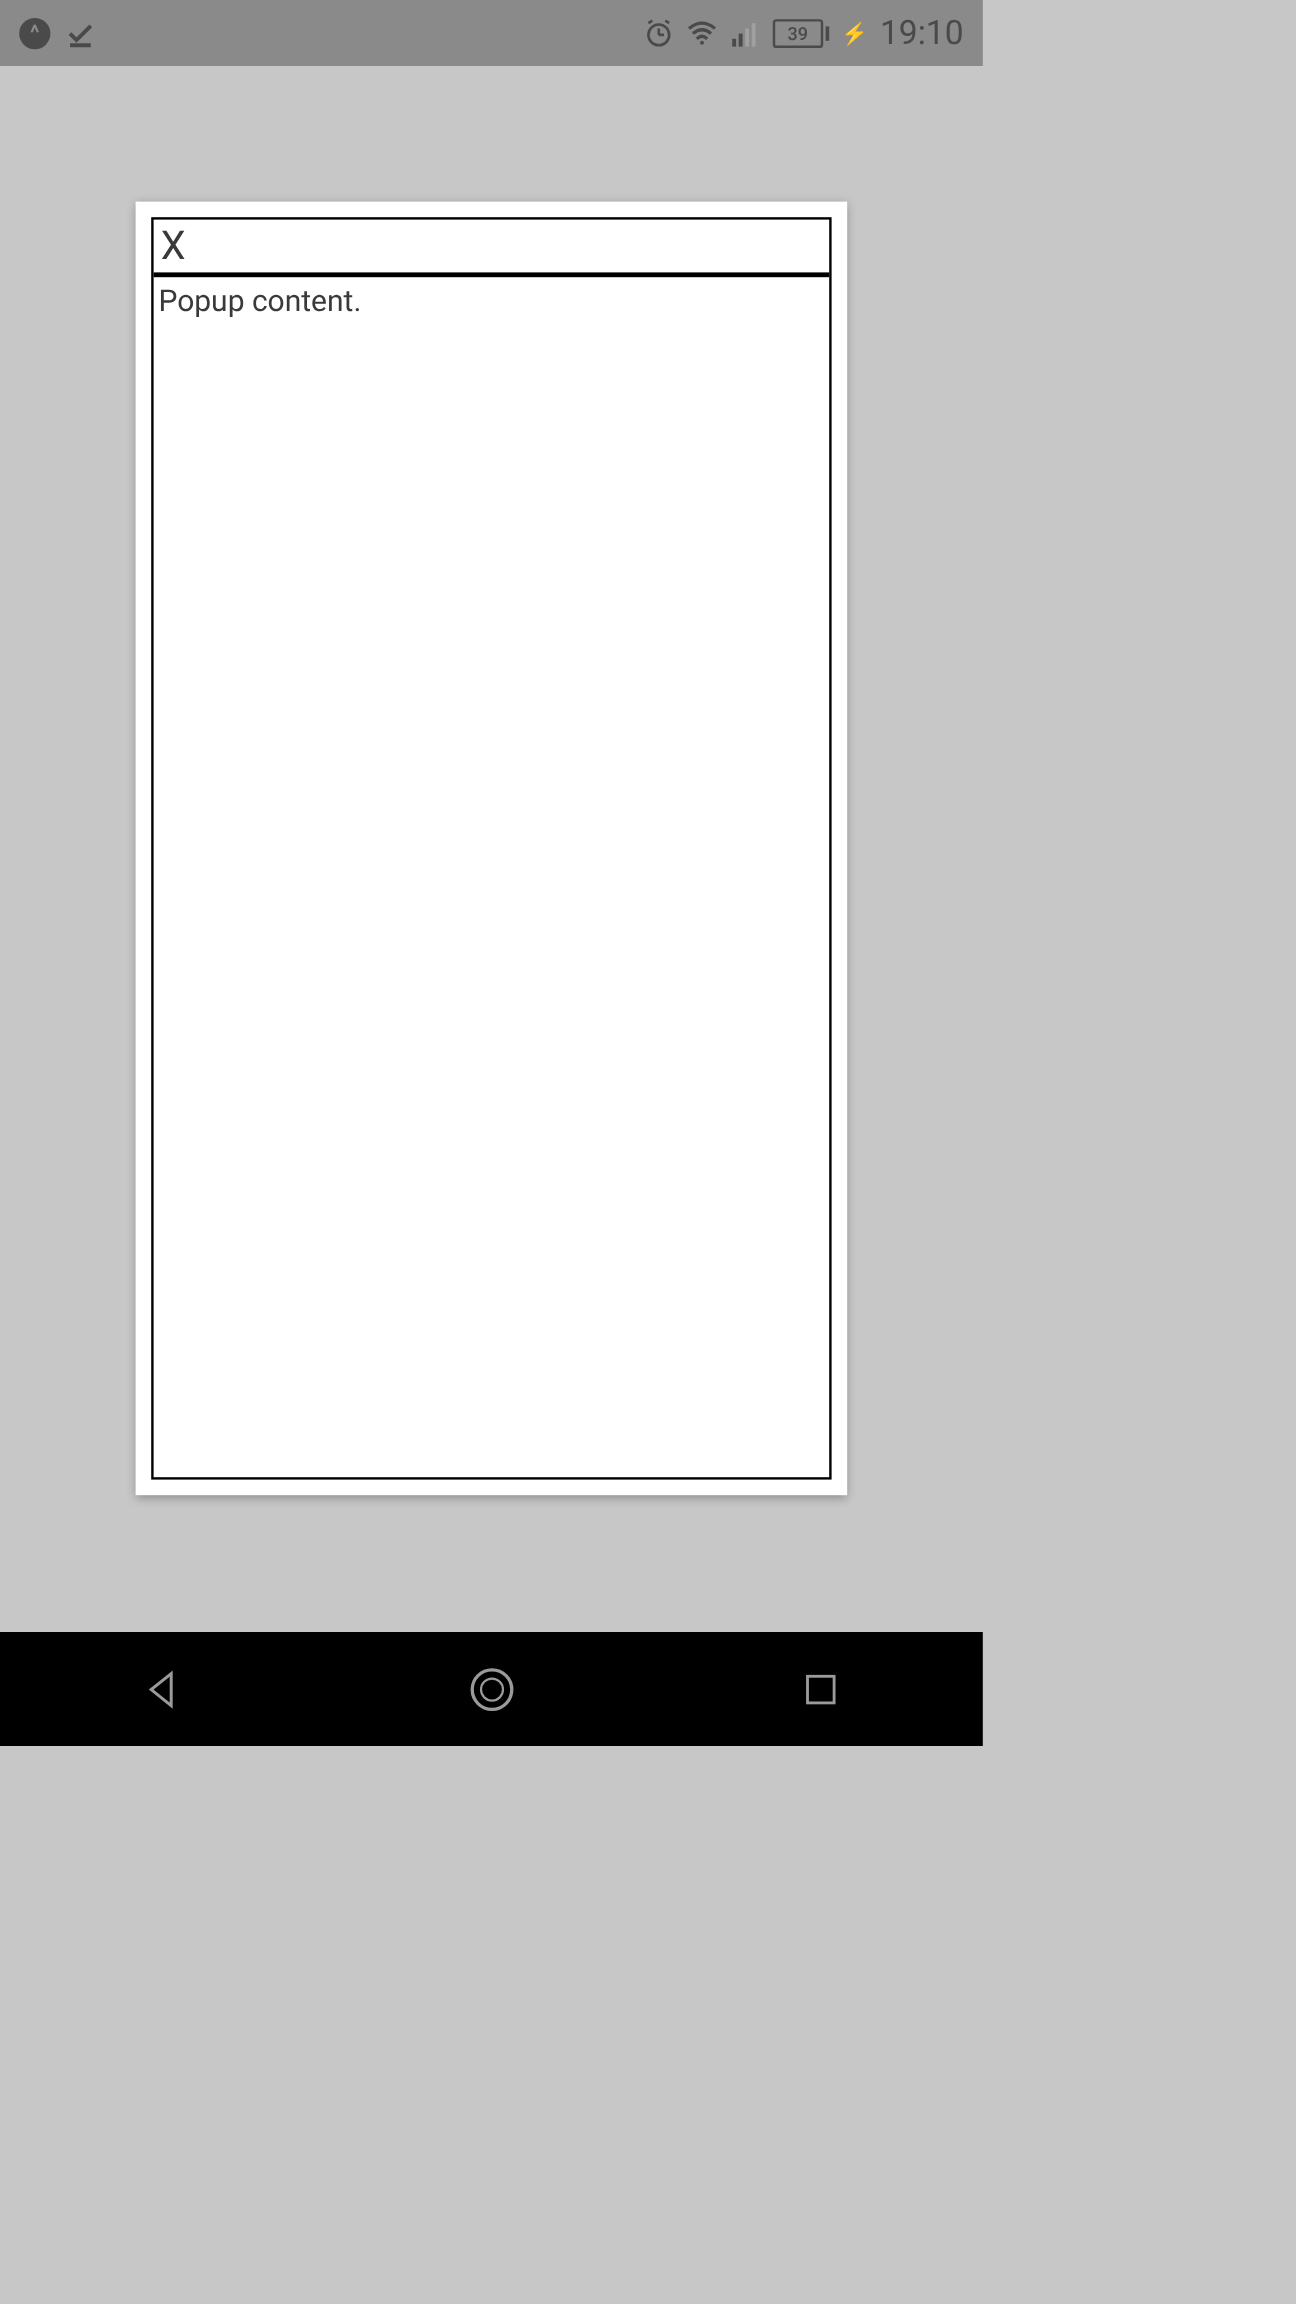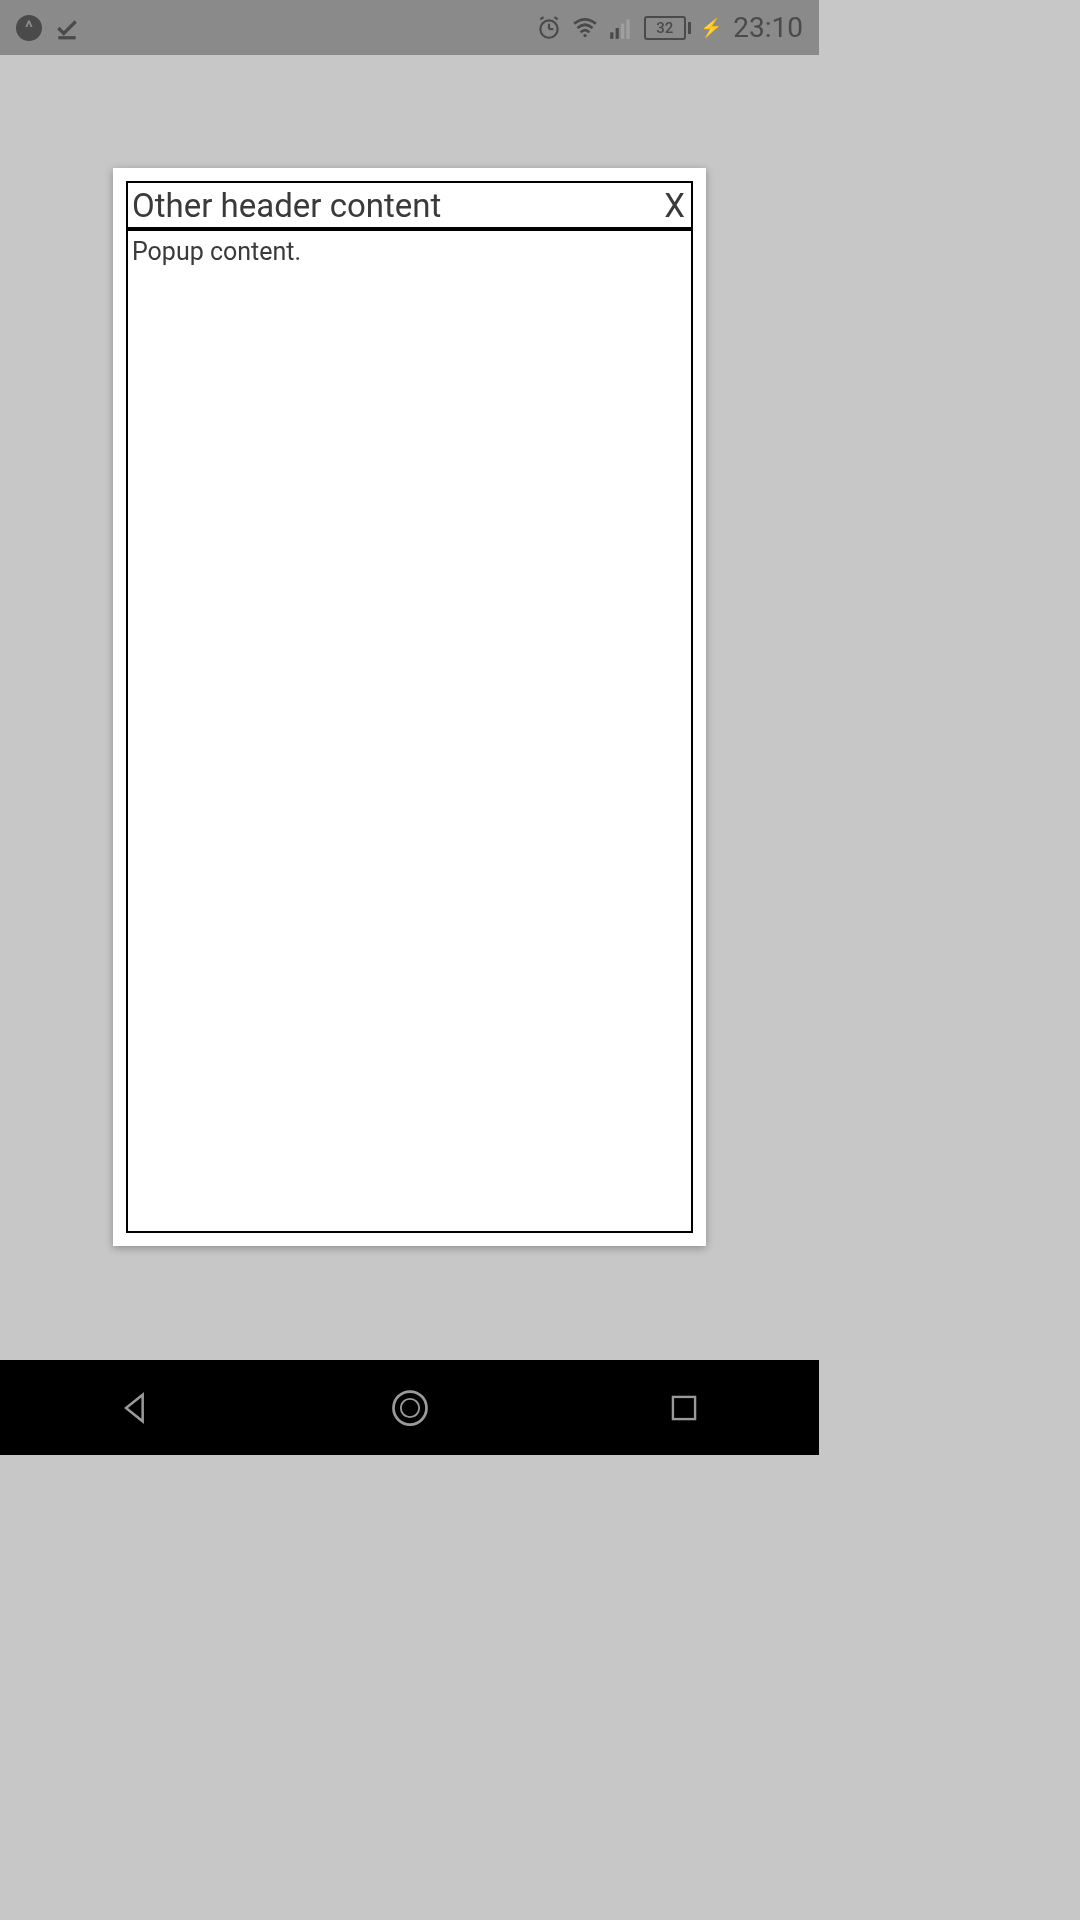--- a/index.html
+++ b/index.html
@@ -192,34 +192,33 @@
     </div>
     <div class="signal-icon">
       <svg width="26" height="26" viewBox="0 0 24 24" fill="none">
         <rect x="2" y="16" width="3" height="6" fill="#4a4a4a"></rect>
         <rect x="7" y="12" width="3" height="10" fill="#4a4a4a"></rect>
         <rect x="12" y="8" width="3" height="14" fill="#a0a0a0"></rect>
         <rect x="17" y="4" width="3" height="18" fill="#a0a0a0"></rect>
       </svg>
     </div>
     <div class="battery-box">
-      <div class="battery-outline">32</div>
+      <div class="battery-outline">39</div>
       <div class="battery-tip"></div>
     </div>
     <div class="bolt">⚡</div>
-    <div class="time">23:10</div>
+    <div class="time">19:10</div>
   </div>
 </div>
 
 <div class="app-background"></div>
 
 <div class="popup-container">
   <div class="popup-inner">
     <div class="popup-header">
-      <div class="popup-header-title">Other header content</div>
       <div class="popup-close">X</div>
     </div>
     <div class="popup-body">
       <div class="popup-body-text">Popup content.</div>
     </div>
   </div>
 </div>
 
 <div class="nav-bar">
   <div class="nav-back">

